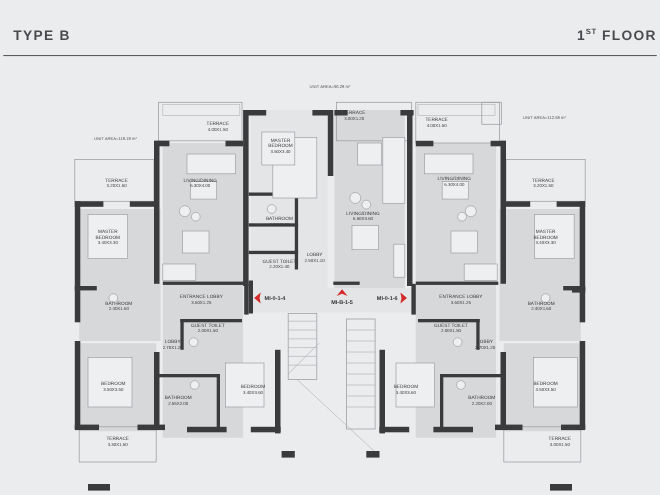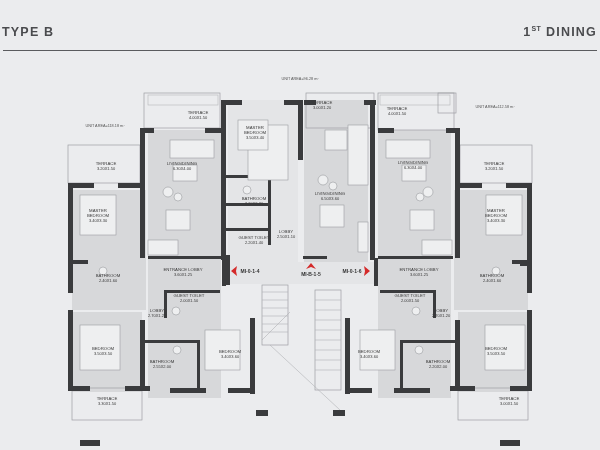--- a/index.html
+++ b/index.html
@@ -1,18 +1,18 @@
 <!DOCTYPE html>
 <html><head>
 <meta charset="utf-8">
 <style>
   html,body{margin:0;padding:0;}
   body{width:600px;height:450px;background:#ebecee;position:relative;overflow:hidden;font-family:"Liberation Sans",sans-serif;}
   .hdr-title{position:absolute;top:25px;font-size:12.5px;font-weight:bold;letter-spacing:1.2px;color:#4a4b4e;}
-  #type-label{left:2px;}
+  #type-label{left:12px;}
   #floor-label{right:3px;}
   #floor-label sup{font-size:7px;vertical-align:5px;letter-spacing:0.5px;}
   .rule{position:absolute;left:3px;right:3px;top:50px;height:1px;background:#5a5b5e;}
   svg{position:absolute;left:0;top:0;}
   .lbl{font-family:"Liberation Sans",sans-serif;fill:#3a3a3a;text-anchor:middle;}
   .rm{font-size:4.3px;}
   .dim{font-size:4px;}
   .area{font-size:3.8px;fill:#555;}
   .mi{font-size:5px;fill:#333;text-anchor:middle;font-weight:bold;}
   .wall{fill:#3a3b3d;}
@@ -20,21 +20,21 @@
   .thin2{fill:none;stroke:#b5b7ba;stroke-width:0.6;}
   .floor{fill:#d7d8da;}
   .floorL{fill:#e4e5e7;}
   .furn{fill:#eeeff0;stroke:#9a9ca0;stroke-width:0.6;}
   .arrow{fill:#d42a2a;}
 </style>
 </head>
 <body>
 
 <div class="hdr-title" id="type-label"><span>TYPE B</span></div>
-<div class="hdr-title" id="floor-label"><span>1</span><sup>ST</sup> <span>DINING</span></div>
+<div class="hdr-title" id="floor-label"><span>1</span><sup>ST</sup> <span>FLOOR</span></div>
 <div class="rule"></div>
 
 <svg width="600" height="450" viewBox="0 0 600 450">
 
   <g>
     <rect class="floor" x="148" y="130" width="73" height="268"></rect>
     <rect class="floorL" x="228" y="100" width="70" height="180"></rect>
     <rect class="floor" x="304" y="100" width="64" height="180"></rect>
     <rect class="floor" x="378" y="130" width="73" height="268"></rect>
     <rect class="floor" x="72" y="190" width="74" height="120"></rect>

